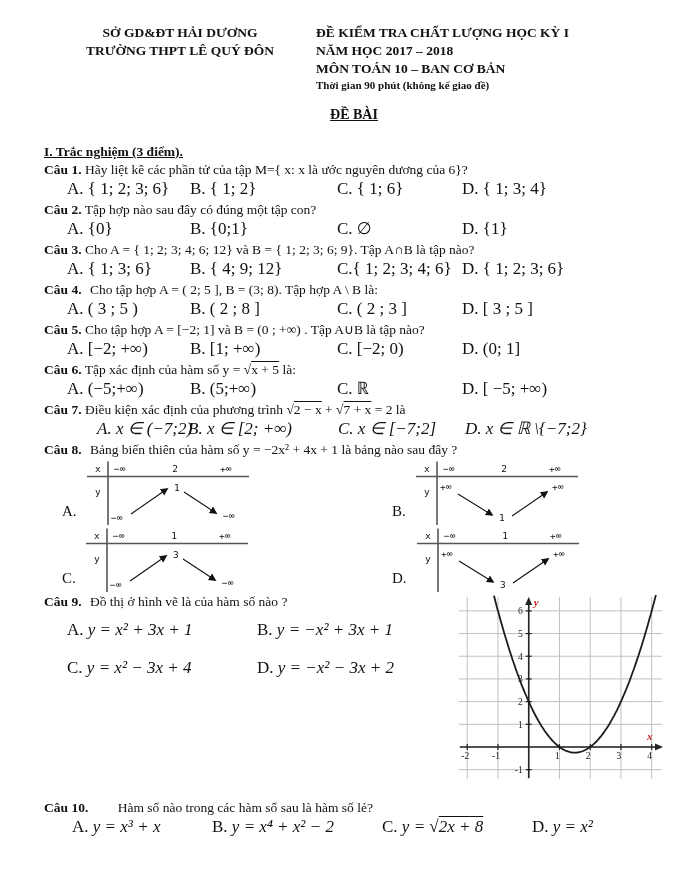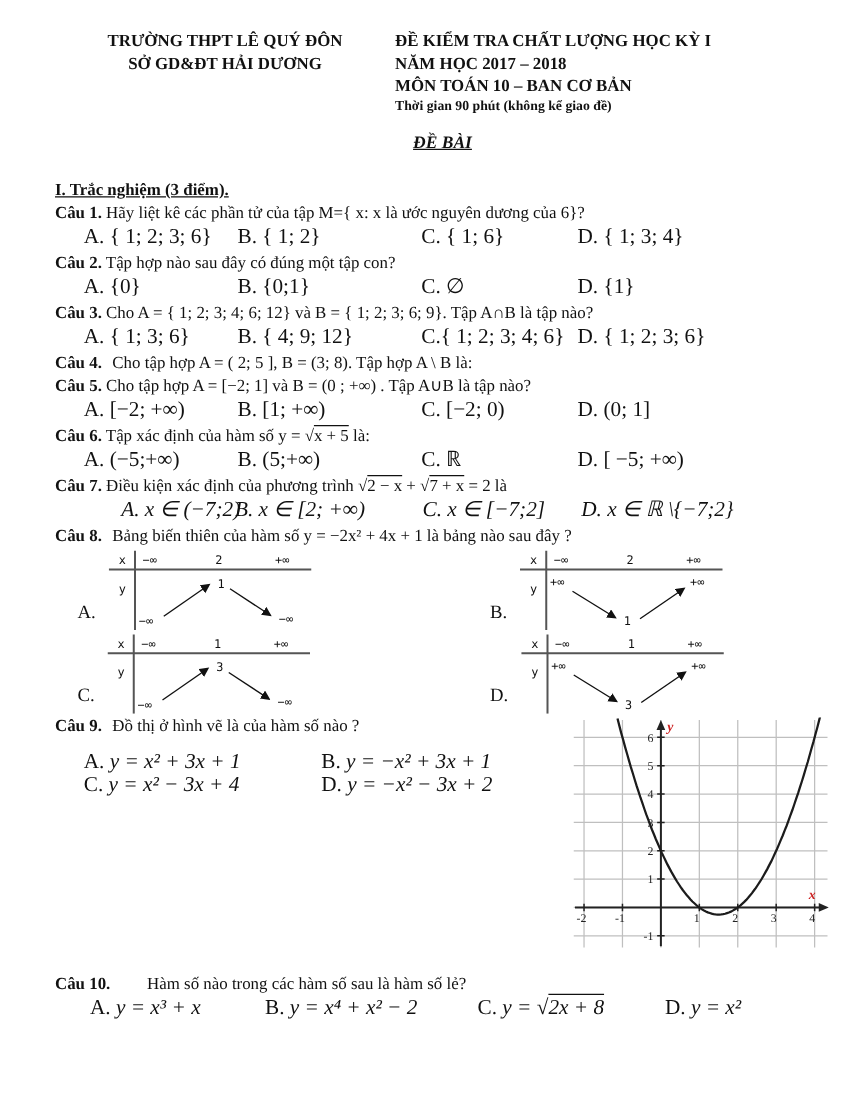--- a/index.html
+++ b/index.html
@@ -5,31 +5,31 @@
   html,body{margin:0;padding:0;background:#ffffff;}
   body{width:684px;height:888px;overflow:hidden;font-family:"Liberation Serif",serif;color:#111;}
   .page{position:relative;width:684px;height:888px;box-sizing:border-box;padding:16px 20px 0 44px;}
   .it{font-style:italic;}
   .ovl{text-decoration:overline;}
   
   .header{display:flex;margin-top:8px;}
   .h-left{width:272px;text-align:center;font-weight:bold;font-size:13.5px;line-height:18px;}
   .h-right{flex:1;text-align:left;font-weight:bold;font-size:13.5px;line-height:18px;}
   .h-right .time{font-size:11px;line-height:14px;}
-  .title{text-align:center;font-weight:bold;font-size:14px;margin-top:15px;font-style:italic;}
+  .title{text-align:center;font-weight:bold;font-size:14px;margin-top:15px;}
   .title span{text-decoration:underline;}
   .section{font-weight:bold;font-size:13.5px;margin-top:21px;}
   .section span{text-decoration:underline;}
   
   .q{font-size:13.5px;line-height:19px;}
   .qno{font-weight:bold;}
   .opts{display:grid;margin:0 0 2px 23px;font-size:17px;line-height:19px;}
   .c4{grid-template-columns:123px 147px 125px 1fr;}
   .q7o{margin-left:53px;grid-template-columns:91px 150px 127px 1fr;}
-  .q9o{grid-template-columns:190px 1fr;width:350px;margin-top:9px;}
+  .q9o{grid-template-columns:190px 1fr;row-gap:19px;width:350px;margin-top:9px;}
   .q10o{margin-left:28px;grid-template-columns:140px 170px 150px 1fr;font-family:Liberation Serif, serif;}
   .opt{white-space:nowrap;}
   .g6{margin-left:5px;}
   .g26{margin-left:26px;}
   
   .t8grid{display:grid;grid-template-columns:1fr 1fr;row-gap:3px;margin-top:2px;}
   .t8cell{display:flex;align-items:flex-end;}
   .t8cell.left{padding-left:18px;}
   .t8cell.right{padding-left:38px;}
   .t8label{font-size:15px;margin:0 10px 4px 0;}
@@ -50,22 +50,22 @@
     <marker id="arr" markerWidth="8" markerHeight="8" refX="5.5" refY="3.5" orient="auto">
       <path d="M0,0 L7,3.5 L0,7 z" fill="#111"></path>
     </marker>
   </defs>
 </svg>
 
 <div class="page">
 
   <div class="header">
     <div class="h-left">
+      <div>SỞ GD&amp;ĐT HẢI DƯƠNG</div>
       <div>TRƯỜNG THPT LÊ QUÝ ĐÔN</div>
-      <div>SỞ GD&amp;ĐT HẢI DƯƠNG</div>
     </div>
     <div class="h-right">
       <div>ĐỀ KIỂM TRA CHẤT LƯỢNG HỌC KỲ I</div>
       <div>NĂM HỌC 2017 – 2018</div>
       <div>MÔN TOÁN 10 – BAN CƠ BẢN</div>
       <div class="time">Thời gian 90 phút (không kể giao đề)</div>
     </div>
   </div>
 
   <div class="title"><span>ĐỀ BÀI</span></div>
@@ -100,20 +100,26 @@
       <span class="opt">A. { 1; 3; 6}</span>
       <span class="opt">B. { 4; 9; 12}</span>
       <span class="opt">C.{ 1; 2; 3; 4; 6}</span>
       <span class="opt">D. { 1; 2; 3; 6}</span>
     </div>
   </div>
 
   <div class="q">
     <span class="qno">Câu 4.</span>
     <span class="g6">Cho tập hợp A = ( 2; 5 ],  B = (3; 8). Tập hợp  A \ B là:</span>
+    <div class="opts c4">
+      <span class="opt">A. ( 3 ; 5 )</span>
+      <span class="opt">B. ( 2 ; 8 ]</span>
+      <span class="opt">C. ( 2 ; 3 ]</span>
+      <span class="opt">D. [ 3 ; 5 ]</span>
+    </div>
   </div>
 
   <div class="q">
     <span class="qno">Câu 5.</span>
     <span>Cho tập hợp A = [−2; 1] và B = (0 ; +∞) . Tập A∪B là tập nào?</span>
     <div class="opts c4">
       <span class="opt">A. [−2; +∞)</span>
       <span class="opt">B. [1; +∞)</span>
       <span class="opt">C. [−2; 0)</span>
       <span class="opt">D. (0; 1]</span>

